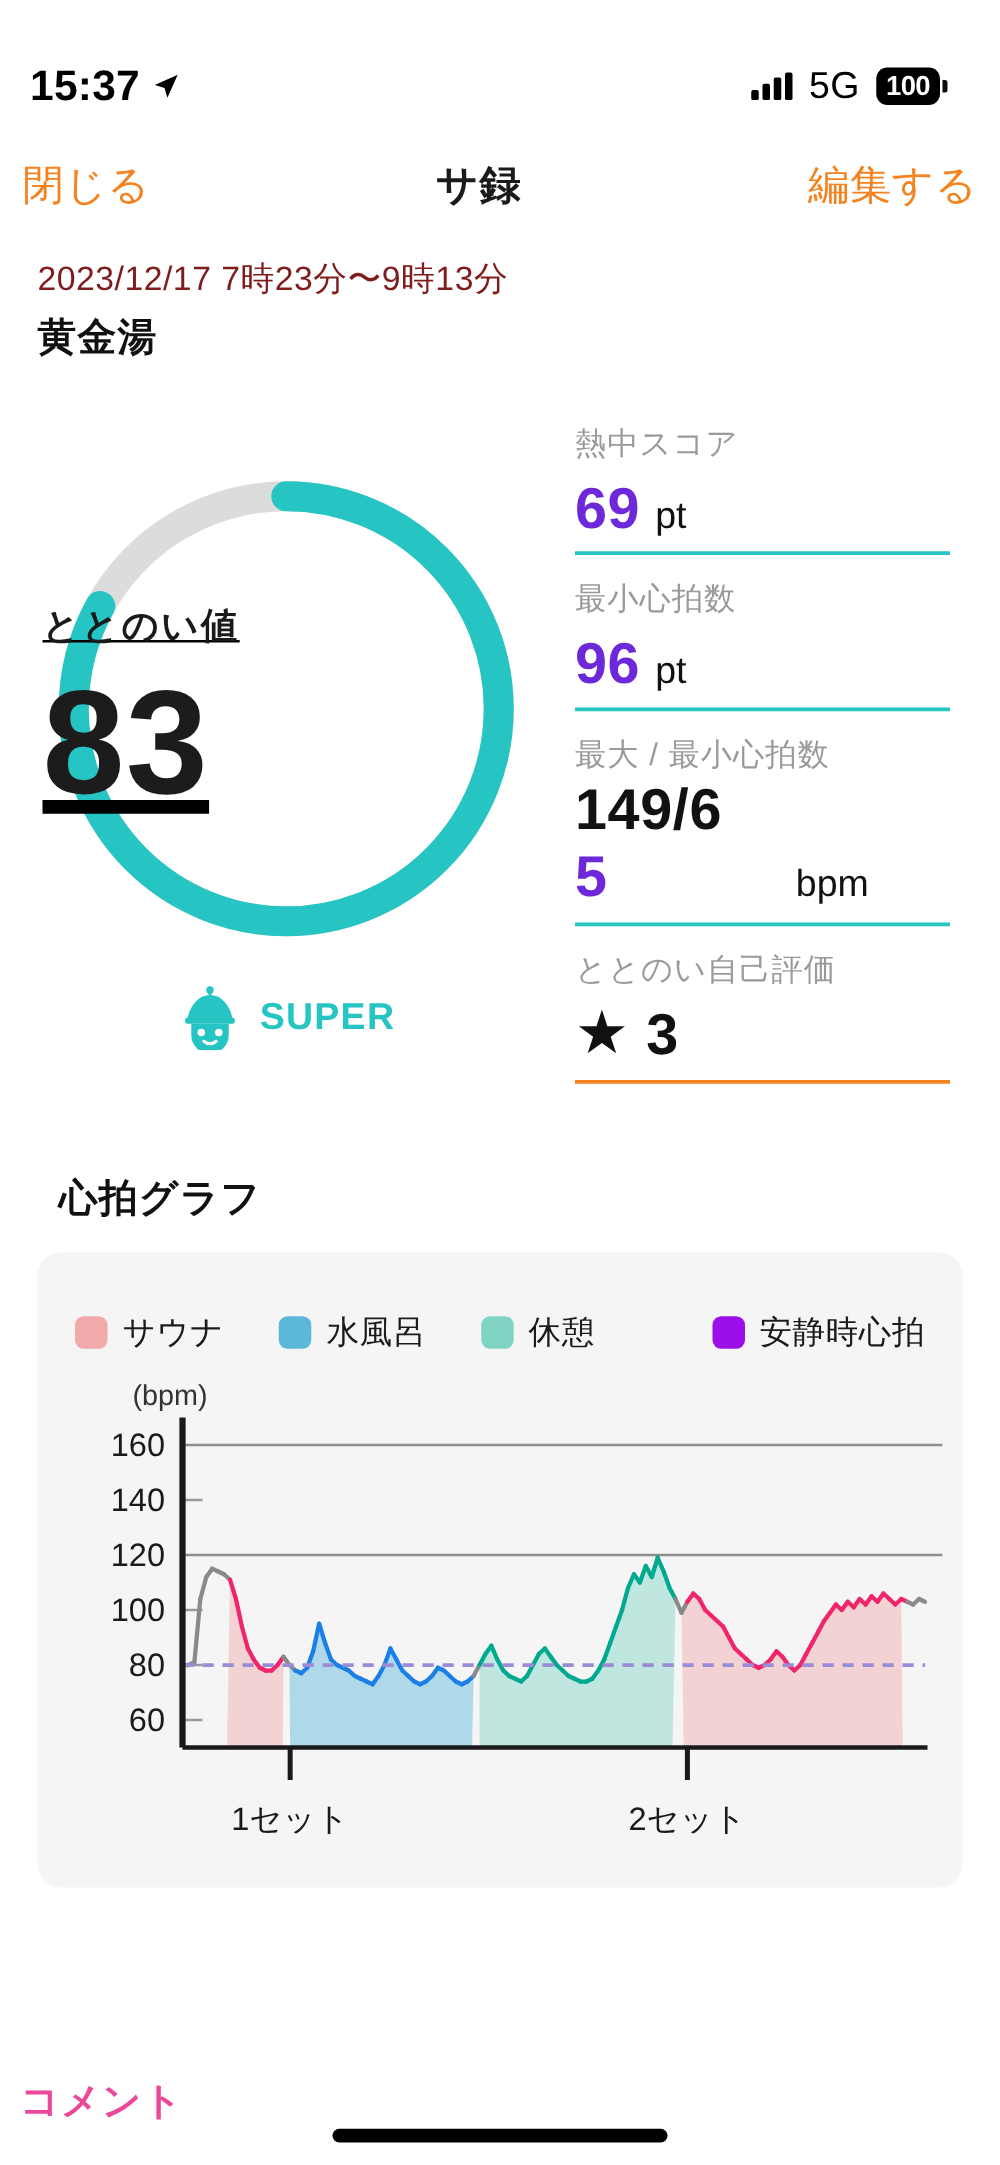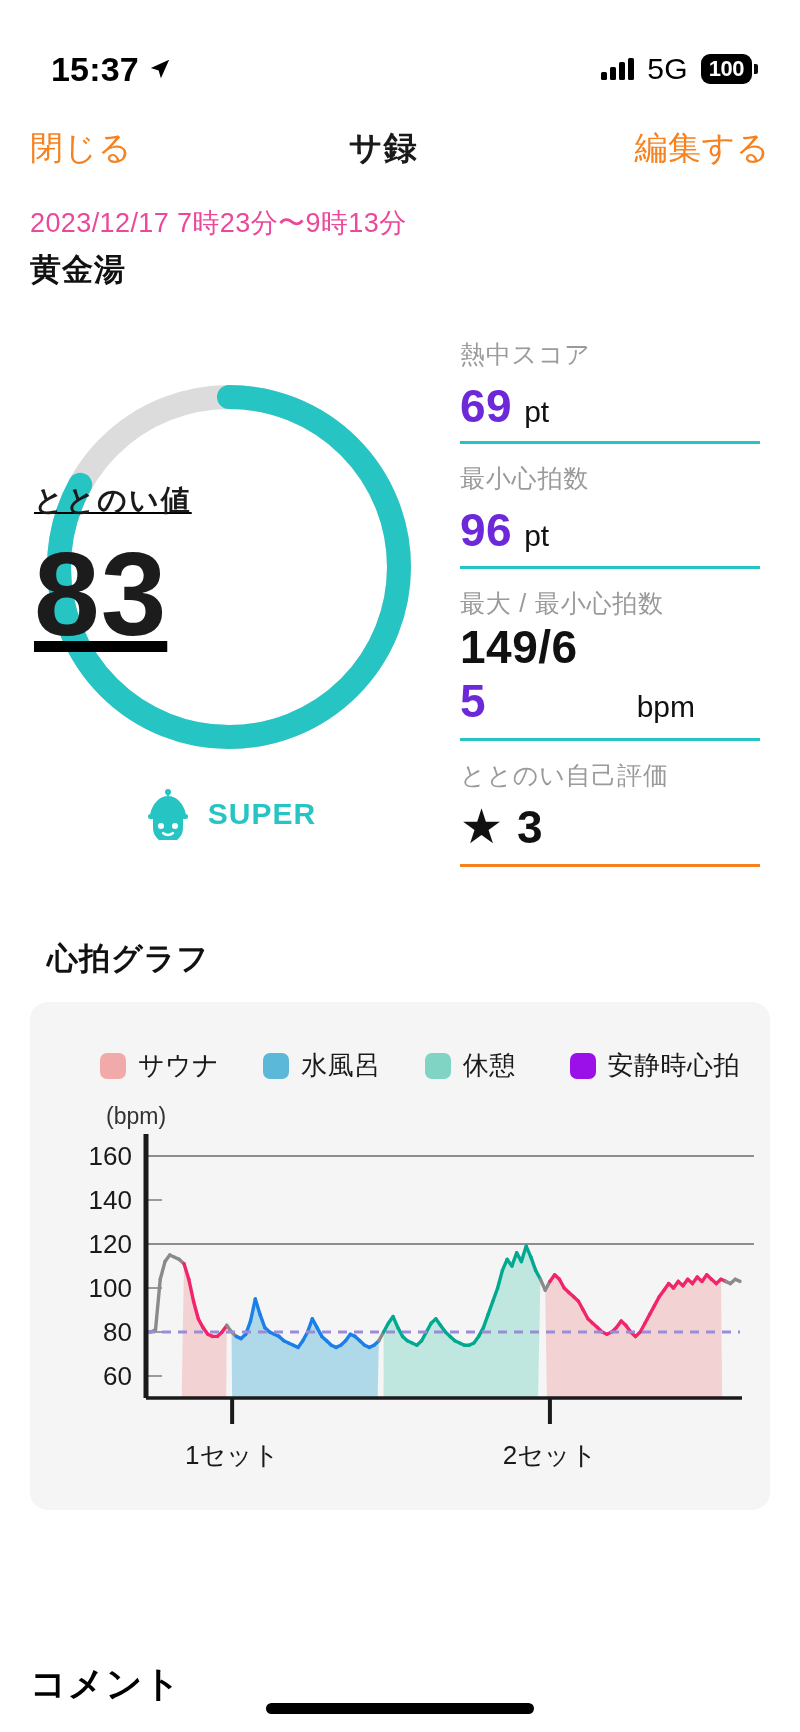--- a/index.html
+++ b/index.html
@@ -9,21 +9,21 @@
     font-family: "Liberation Sans", "DejaVu Sans", sans-serif;
     -webkit-font-smoothing: antialiased;
     overflow: hidden;
   }
   .phone { position: relative; width: 800px; height: 1732px; background:#fff; }
 
   
   .statusbar {
     position: absolute; top: 0; left: 0; width: 800px; height: 108px;
     display: flex; align-items: center; justify-content: space-between;
-    padding: 30px 48px 0 51px;
+    padding: 30px 48px 0 24px;
   }
   .sb-left { display: flex; align-items: center; gap: 10px; }
   .sb-time { font-size: 34px; font-weight: 600; letter-spacing: 0.2px; color:#000; }
   .sb-loc { width: 22px; height: 22px; display:block; }
   .sb-right { display: flex; align-items: center; gap: 13px; }
   .sb-bars { display: flex; align-items: flex-end; gap: 3px; height: 22px; }
   .sb-bars i { display:block; width: 6px; background:#000; border-radius:1.5px; }
   .sb-bars i:nth-child(1){ height: 8px; }
   .sb-bars i:nth-child(2){ height: 13px; }
   .sb-bars i:nth-child(3){ height: 18px; }
@@ -36,28 +36,28 @@
   }
   .sb-batt::after {
     content:""; position:absolute; right:-6px; top: 50%; transform: translateY(-50%);
     width: 4px; height: 10px; background:#000; border-radius: 0 2px 2px 0; opacity:.95;
   }
 
   
   .navbar {
     position: absolute; top: 108px; left: 0; width: 800px; height: 80px;
     display: flex; align-items: center; justify-content: space-between;
-    padding: 0 30px;
+    padding: 0 18px;
   }
   .nav-btn { font-size: 33px; color: #F5811F; letter-spacing: 0.5px; cursor: pointer; }
   .nav-title { font-size: 33px; font-weight: 700; color: #1a1a1a; letter-spacing: 1px; }
 
   
   .meta { position:absolute; top: 205px; left: 30px; }
-  .meta-date { font-size: 27px; color:#ec4899; letter-spacing: 0.4px; }
+  .meta-date { font-size: 27px; color:#7f1d1d; letter-spacing: 0.4px; }
   .meta-venue { font-size: 31px; font-weight: 700; color:#111; margin-top: 8px; letter-spacing:1px; }
 
   
   .summary { position:absolute; top: 330px; left:0; width: 800px; height: 600px; }
   .gauge-wrap { position:absolute; left: 34px; top: 42px; width: 390px; height: 390px; }
   .gauge-wrap svg { display:block; }
   .gauge-center {
     position:absolute; left:0; top:0; width: 390px; height: 390px;
     display:flex; flex-direction:column; justify-content:center;text-decoration:underline;
   }
@@ -87,30 +87,30 @@
   .star-glyph { font-size: 48px; color:#111; line-height:1; }
   .star-num { font-size: 46px; font-weight: 700; color:#111; }
 
   
   .chart-title { position:absolute; top: 938px; left: 47px; font-size: 31px; font-weight:700; color:#111; letter-spacing:1px; }
   .chart-card {
     position:absolute; top: 1002px; left: 30px; width: 740px; height: 508px;
     background: #F5F5F6; border-radius: 18px;
   }
   .legend { position:absolute; top: 46px; left: 30px; width: 680px; display:flex; align-items:center; }
-  .legend-item { display:flex; align-items:center; gap: 12px; margin-left: 40px; }
+  .legend-item { display:flex; align-items:center; gap: 12px; }
   .legend-item + .legend-item { margin-left: 44px; }
   .legend-item.push { margin-left: auto; }
   .legend-swatch { width: 26px; height: 26px; border-radius: 7px; display:block; }
   .legend-text { font-size: 26px; color:#1a1a1a; letter-spacing:0.5px; }
   .chart-plot { position:absolute; top: 96px; left: 0; width: 740px; height: 412px; }
   .chart-plot svg { display:block; }
 
   
-  .comment-title { position:absolute; top: 1660px; left: 30px; font-size:36px; font-weight:700; color:#000000; letter-spacing:1px; }
+  .comment-title { position:absolute; top: 1660px; left: 16px; font-size:31px; font-weight:700; color:#ec4899; letter-spacing:1px; }
   .home-ind { position:absolute; bottom: 18px; left: 50%; transform: translateX(-50%);
               width: 268px; height: 11px; background:#000; border-radius: 6px; }
 </style>
 </head>
 <body>
 
 <div class="phone">
 
   <div class="statusbar">
     <div class="sb-left">

